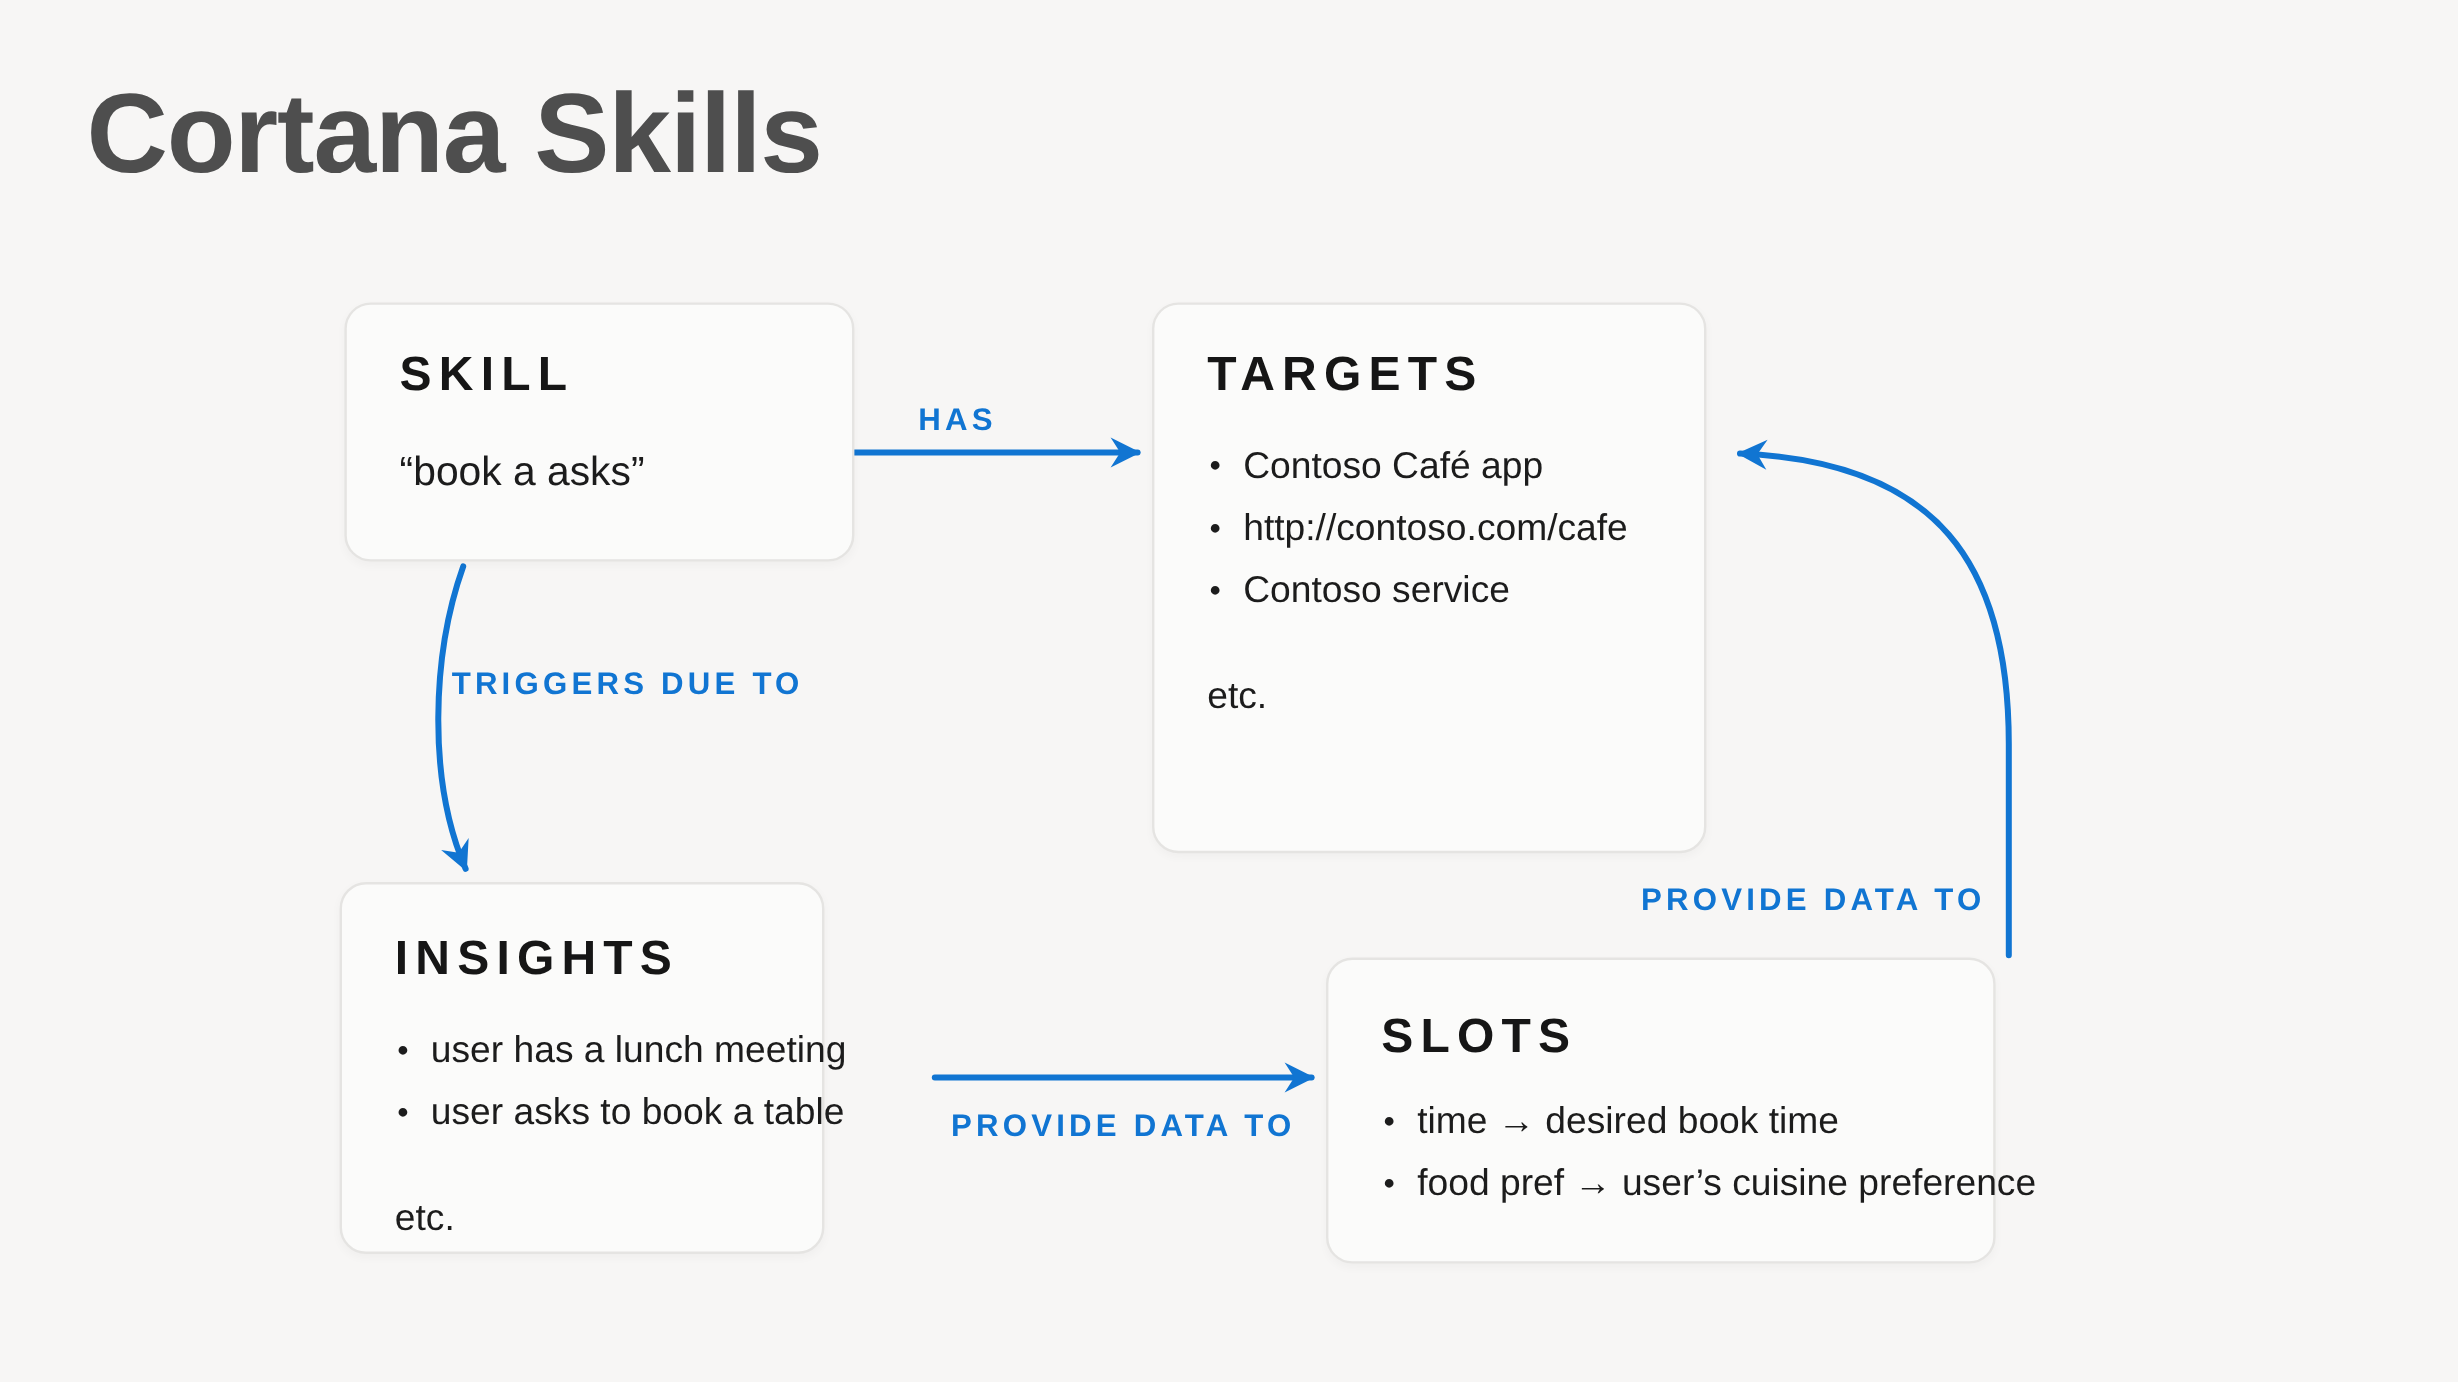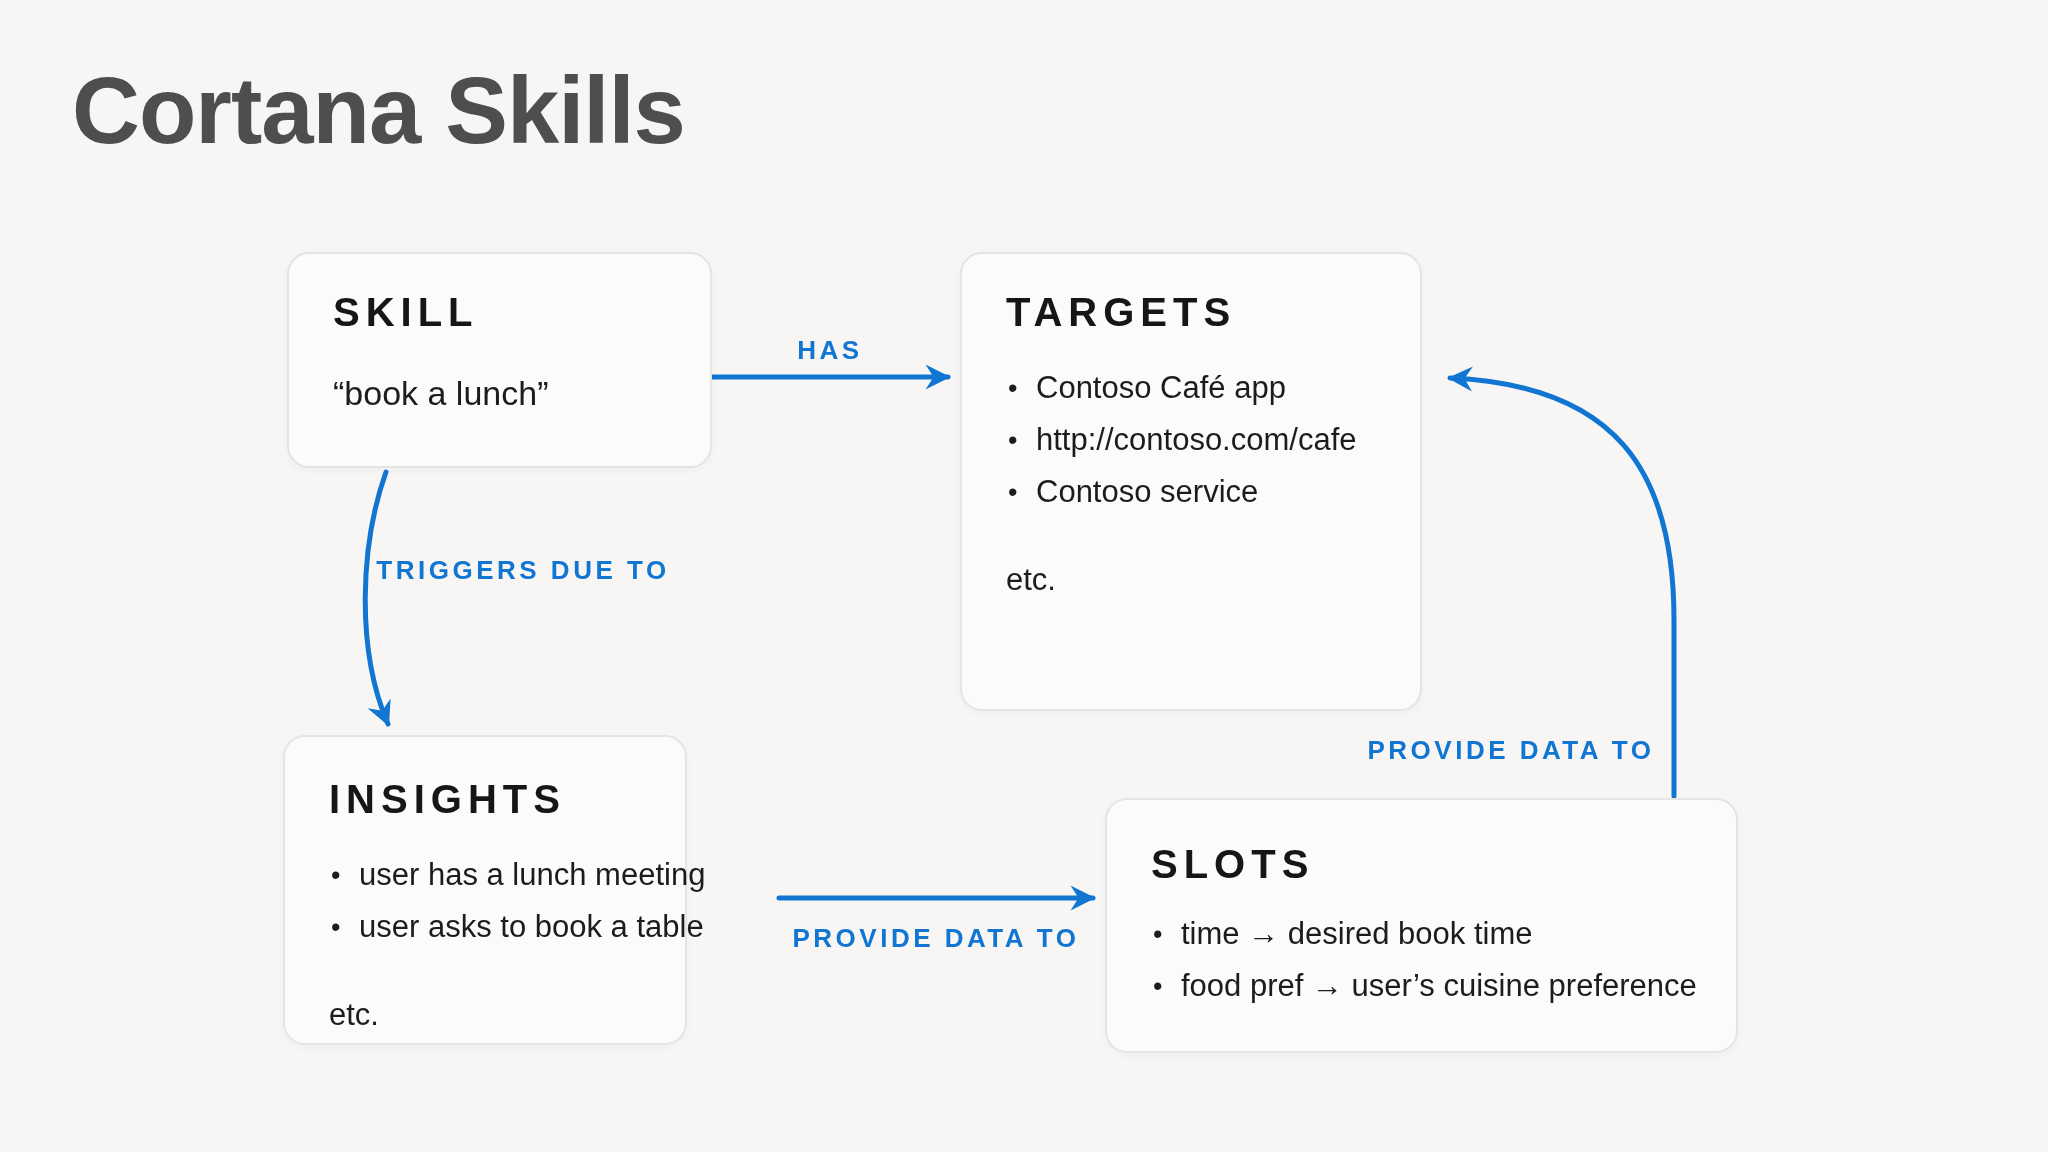--- a/index.html
+++ b/index.html
@@ -82,32 +82,32 @@
   }
   .node .footer {
     font-size: 31px;
     line-height: 52px;
     color: var(--text, #1c1c1c);
     margin-top: 36px;
   }
   #node-skill    { left: 287px;  top: 252px; width: 425px; height: 216px; }
   #node-targets  { left: 960px;  top: 252px; width: 462px; height: 459px; }
   #node-insights { left: 283px;  top: 735px; width: 404px; height: 310px; padding-top: 38px; }
-  #node-slots    { left: 1105px; top: 798px; width: 633px; height: 255px; padding-top: 40px; }
+  #node-slots    { left: 1105px; top: 798px; width: 558px; height: 255px; padding-top: 40px; }
   #node-slots ul { margin-top: 20px; }
   .edge-label {
     position: absolute;
     transform: translate(-50%, -50%);
     color: var(--accent, #1175d2);
     font-size: 26px;
     font-weight: 700;
     letter-spacing: 3.5px;
     white-space: nowrap;
   }
-  #edge-label-has            { left: 830px;  top: 350px; }
+  #edge-label-has            { left: 798px;  top: 350px; }
   #edge-label-triggers       { left: 523px;  top: 570px; }
   #edge-label-provide-bottom { left: 936px;  top: 938px; }
   #edge-label-provide-right  { left: 1511px; top: 750px; }
 </style>
 </head>
 <body>
 
 <div class="canvas">
 
   <h1 class="slide-title">Cortana Skills</h1>
@@ -124,21 +124,21 @@
     <path class="edge-line" d="M1674,796 L1674,620 C1674,470 1615,385 1450,378" marker-end="url(#ah)"></path>
   </svg>
 
   <div class="edge-label" id="edge-label-has">HAS</div>
   <div class="edge-label" id="edge-label-triggers">TRIGGERS DUE TO</div>
   <div class="edge-label" id="edge-label-provide-bottom">PROVIDE DATA TO</div>
   <div class="edge-label" id="edge-label-provide-right">PROVIDE DATA TO</div>
 
   <section class="node" id="node-skill">
     <h2>SKILL</h2>
-    <p class="subtitle">“book a lunch”</p>
+    <p class="subtitle">“book a asks”</p>
   </section>
 
   <section class="node" id="node-targets">
     <h2>TARGETS</h2>
     <ul>
       <li>Contoso Café app</li>
       <li>http://contoso.com/cafe</li>
       <li>Contoso service</li>
     </ul>
     <div class="footer">etc.</div>

